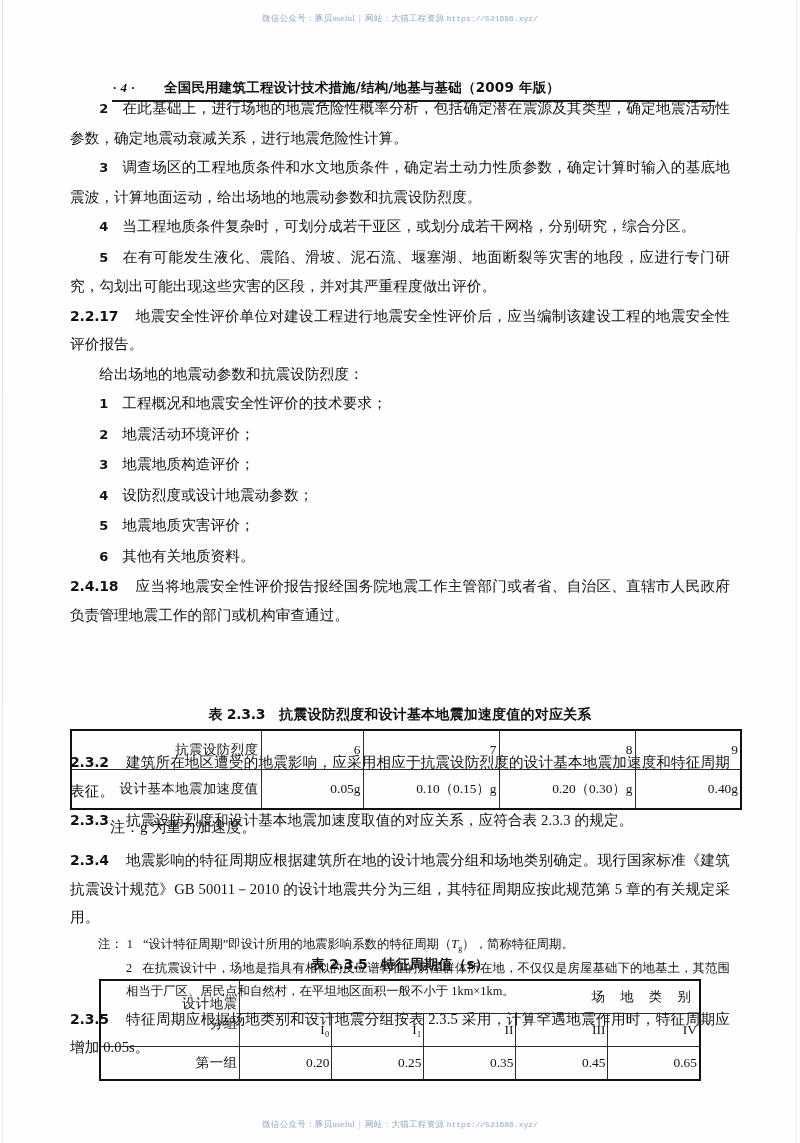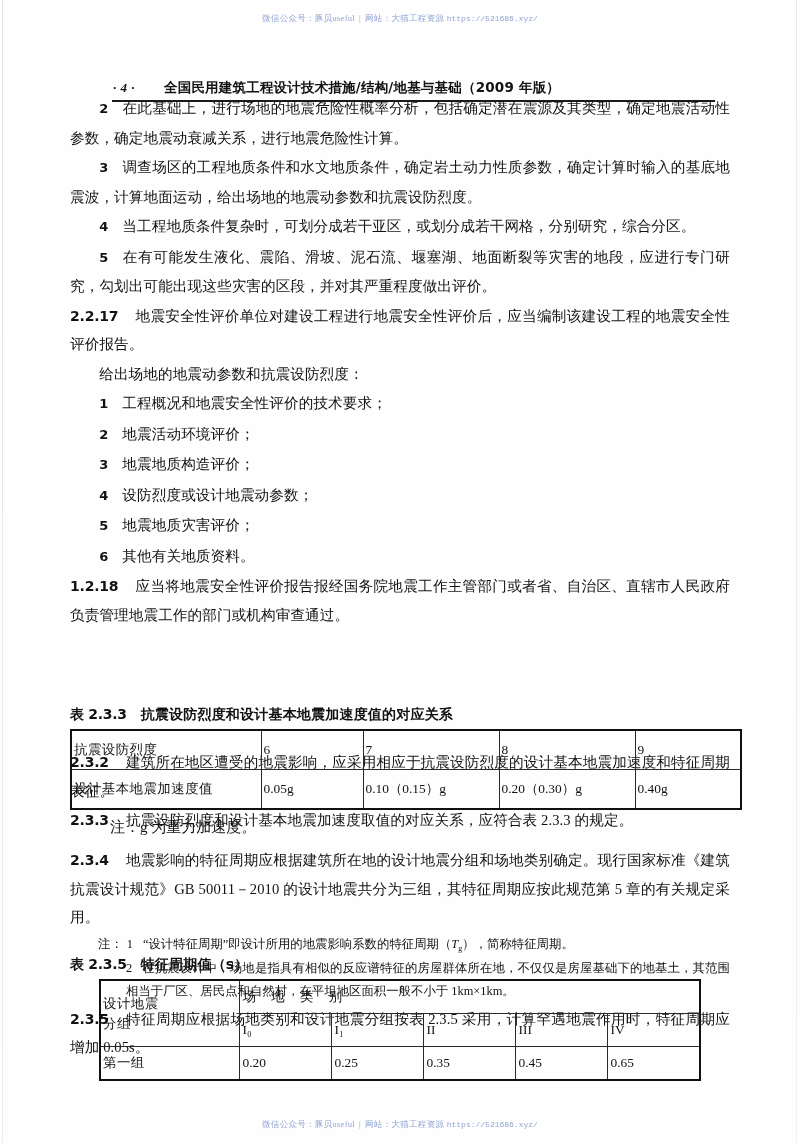--- a/index.html
+++ b/index.html
@@ -141,39 +141,39 @@
 
   p.tbl-note {
     margin: 6px 0 8px 0;
     padding-left: 40px;
     font-size: 15px;
     line-height: 22px;
   }
 
   
   .tbl-caption {
-    text-align: left;
+    text-align: center;
     font-family: "DejaVu Sans", sans-serif;
     font-weight: bold;
     font-size: 14px;
     letter-spacing: .2px;
     margin: 8px 0 5px 0;
   }
   .tbl-caption .cap-no { letter-spacing: -.3px; }
   .tbl-caption .cap-gap { display: inline-block; width: 14px; }
 
   table.doc {
     border-collapse: collapse;
     width: 600px;
     margin: 0 auto;
     table-layout: fixed;
   }
   table.doc td {
     border: 1px solid #2a2a2a;
-    text-align: left;
+    text-align: right;
     vertical-align: middle;
     font-size: 13.4px;
     padding: 6px 2px;
     line-height: 20px;
     margin-left: 8px;
   }
   table.doc.t233 { border: 2px solid #111; }
   table.doc.t233 td { height: 26px; }
   table.doc.t235 { border: 2px solid #111; }
   .cell-cn { font-size: 13.6px; letter-spacing: .5px; }
@@ -212,21 +212,21 @@
 
     <p class="para indent">给出场地的地震动参数和抗震设防烈度：</p>
 
     <p class="para indent"><span class="num">1</span><span class="sp"></span><span>工程概况和地震安全性评价的技术要求；</span></p>
     <p class="para indent"><span class="num">2</span><span class="sp"></span><span>地震活动环境评价；</span></p>
     <p class="para indent"><span class="num">3</span><span class="sp"></span><span>地震地质构造评价；</span></p>
     <p class="para indent"><span class="num">4</span><span class="sp"></span><span>设防烈度或设计地震动参数；</span></p>
     <p class="para indent"><span class="num">5</span><span class="sp"></span><span>地震地质灾害评价；</span></p>
     <p class="para indent"><span class="num">6</span><span class="sp"></span><span>其他有关地质资料。</span></p>
 
-    <p class="para hang"><span class="clause">1.2.18</span><span class="sp"></span><span>应当将地震安全性评价报告报经国务院地震工作主管部门或者省、自治区、直辖市人民政府负责管理地震工作的部门或机构审查通过。</span></p>
+    <p class="para hang"><span class="clause">2.4.18</span><span class="sp"></span><span>应当将地震安全性评价报告报经国务院地震工作主管部门或者省、自治区、直辖市人民政府负责管理地震工作的部门或机构审查通过。</span></p>
 
     <div class="gap"></div>
 
     <p class="para hang"><span class="clause">2.3.2</span><span class="sp"></span><span>建筑所在地区遭受的地震影响，应采用相应于抗震设防烈度的设计基本地震加速度和特征周期表征。</span></p>
 
     <p class="para hang"><span class="clause">2.3.3</span><span class="sp"></span><span>抗震设防烈度和设计基本地震加速度取值的对应关系，应符合表 2.3.3 的规定。</span></p>
   </div>
 
   <div id="tbl233-wrap">
     <div class="tbl-caption">

